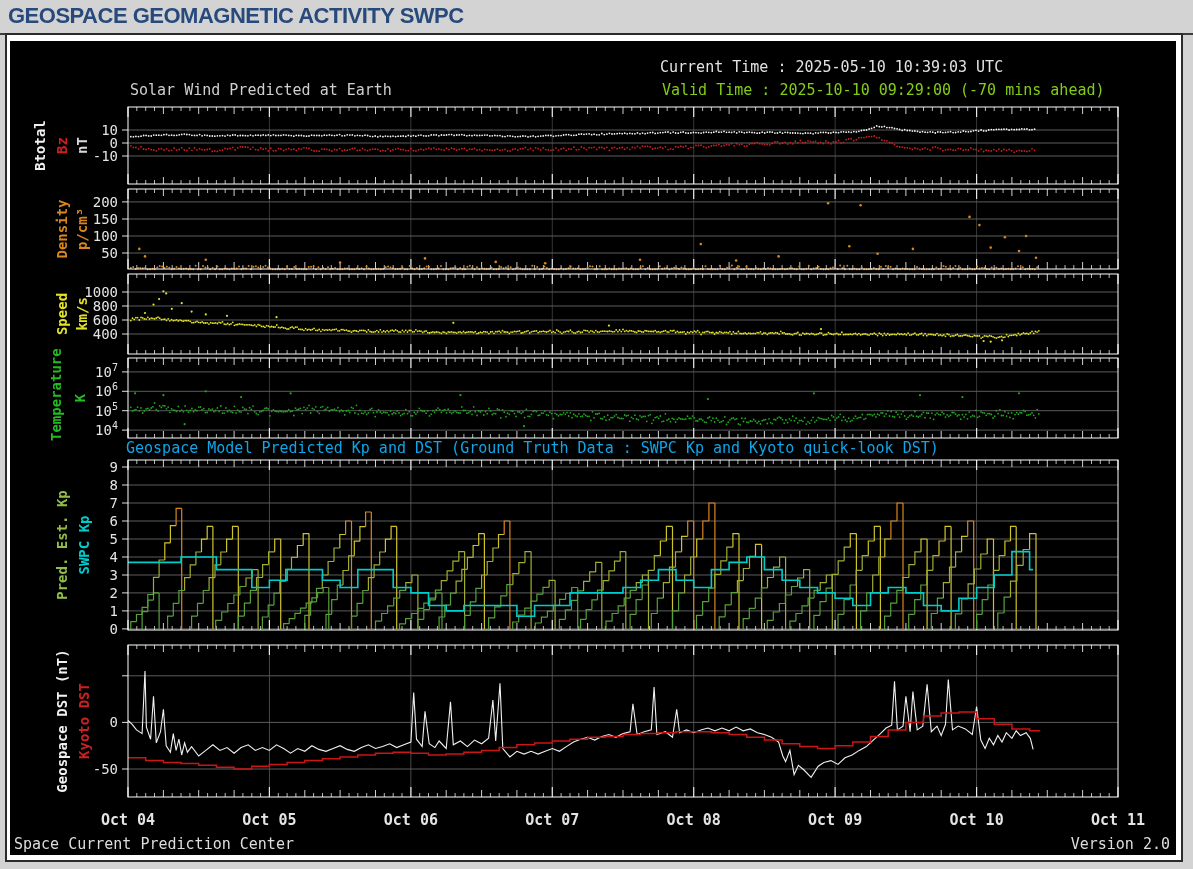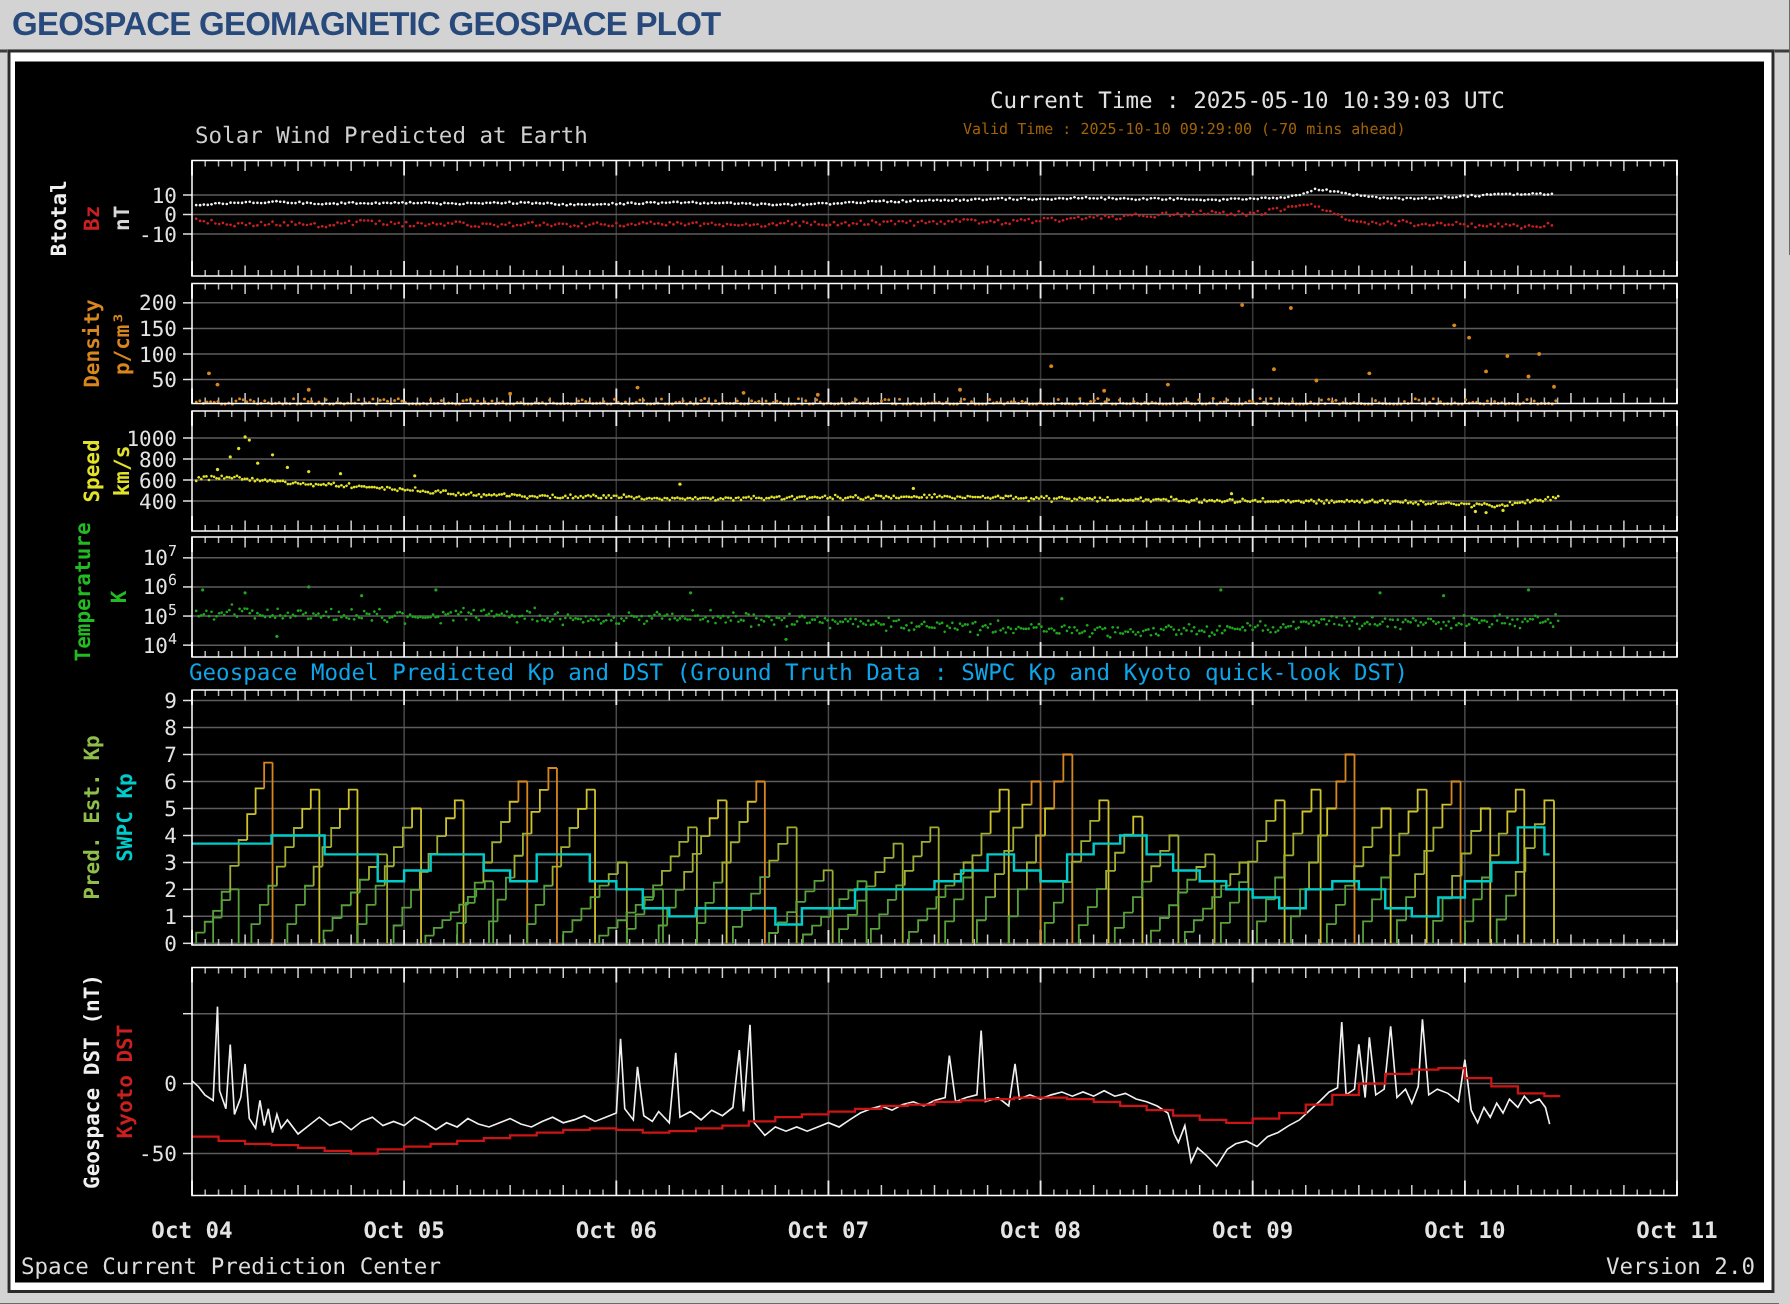--- a/index.html
+++ b/index.html
@@ -9,33 +9,33 @@
   .hdr-title{position:absolute;left:8px;top:3px;font-family:"Liberation Sans",sans-serif;
        font-weight:bold;font-size:22px;letter-spacing:-0.5px;color:#27497b;}
   .rule{position:absolute;left:0;top:33px;width:100%;height:2px;background:#3c3c3c;}
   .frame{position:absolute;left:5px;top:33px;width:1178px;height:829px;background:#ffffff;
        border:2px solid #2a2a2a;box-sizing:border-box;}
   .plot{position:absolute;left:3px;top:6px;width:1166px;height:814px;background:#000;color:#e6e6e6;}
   .plot div{position:absolute;white-space:nowrap;}
   .t-main{left:120px;top:9px;font-size:20px;color:#eeeeee;}
   .t-cur{left:650px;top:17px;font-size:15px;color:#e2e2e2;}
   .t-sub{left:120px;top:40px;font-size:15px;color:#cfcfcf;}
-  .t-valid{left:632px;top:40px;font-size:10px;color:#a16207;}
+  .t-valid{left:652px;top:40px;font-size:15px;color:#84cc16;}
   .t-sect{left:116px;top:398px;font-size:15px;color:#0ea5e9;}
   .foot-l{left:4px;bottom:2px;font-size:15px;color:#dddddd;}
   .foot-r{right:6px;bottom:2px;font-size:15px;color:#dddddd;}
   .rot{transform:rotate(-90deg);transform-origin:0 0;text-align:center;
        font-weight:bold;font-size:14px;line-height:16px;}
   svg{position:absolute;left:0;top:0;font-family:"DejaVu Sans Mono",monospace;}
 </style>
 </head>
 <body>
 
 <div class="hdr">
-  <span class="hdr-title">GEOSPACE GEOMAGNETIC GEOSPACE PLOT</span>
+  <span class="hdr-title">GEOSPACE GEOMAGNETIC ACTIVITY SWPC</span>
 </div>
 <div class="rule"></div>
 
 <div class="frame">
   <div class="plot">
     <svg id="chart" width="1166" height="814">
         <path d="M259.42857142857144 66V143M400.85714285714283 66V143M542.2857142857142 66V143M683.7142857142857 66V143M825.1428571428571 66V143M966.5714285714284 66V143" stroke="#383838" stroke-width="1" fill="none"></path>
         <path d="M118 89.0H1108M118 102.0H1108M118 115.0H1108" stroke="#5c5c5c" stroke-width="1" fill="none"></path>
         <path d="M126.8 66V70M126.8 143V139M135.7 66V70M135.7 143V139M144.5 66V70M144.5 143V139M162.2 66V70M162.2 143V139M171.0 66V70M171.0 143V139M179.9 66V70M179.9 143V139M197.6 66V70M197.6 143V139M206.4 66V70M206.4 143V139M215.2 66V70M215.2 143V139M232.9 66V70M232.9 143V139M241.8 66V70M241.8 143V139M250.6 66V70M250.6 143V139M268.3 66V70M268.3 143V139M277.1 66V70M277.1 143V139M285.9 66V70M285.9 143V139M303.6 66V70M303.6 143V139M312.5 66V70M312.5 143V139M321.3 66V70M321.3 143V139M339.0 66V70M339.0 143V139M347.8 66V70M347.8 143V139M356.7 66V70M356.7 143V139M374.3 66V70M374.3 143V139M383.2 66V70M383.2 143V139M392.0 66V70M392.0 143V139M409.7 66V70M409.7 143V139M418.5 66V70M418.5 143V139M427.4 66V70M427.4 143V139M445.1 66V70M445.1 143V139M453.9 66V70M453.9 143V139M462.7 66V70M462.7 143V139M480.4 66V70M480.4 143V139M489.2 66V70M489.2 143V139M498.1 66V70M498.1 143V139M515.8 66V70M515.8 143V139M524.6 66V70M524.6 143V139M533.4 66V70M533.4 143V139M551.1 66V70M551.1 143V139M560.0 66V70M560.0 143V139M568.8 66V70M568.8 143V139M586.5 66V70M586.5 143V139M595.3 66V70M595.3 143V139M604.2 66V70M604.2 143V139M621.8 66V70M621.8 143V139M630.7 66V70M630.7 143V139M639.5 66V70M639.5 143V139M657.2 66V70M657.2 143V139M666.0 66V70M666.0 143V139M674.9 66V70M674.9 143V139M692.6 66V70M692.6 143V139M701.4 66V70M701.4 143V139M710.2 66V70M710.2 143V139M727.9 66V70M727.9 143V139M736.8 66V70M736.8 143V139M745.6 66V70M745.6 143V139M763.3 66V70M763.3 143V139M772.1 66V70M772.1 143V139M780.9 66V70M780.9 143V139M798.6 66V70M798.6 143V139M807.5 66V70M807.5 143V139M816.3 66V70M816.3 143V139M834.0 66V70M834.0 143V139M842.8 66V70M842.8 143V139M851.7 66V70M851.7 143V139M869.3 66V70M869.3 143V139M878.2 66V70M878.2 143V139M887.0 66V70M887.0 143V139M904.7 66V70M904.7 143V139M913.5 66V70M913.5 143V139M922.4 66V70M922.4 143V139M940.1 66V70M940.1 143V139M948.9 66V70M948.9 143V139M957.7 66V70M957.7 143V139M975.4 66V70M975.4 143V139M984.2 66V70M984.2 143V139M993.1 66V70M993.1 143V139M1010.8 66V70M1010.8 143V139M1019.6 66V70M1019.6 143V139M1028.4 66V70M1028.4 143V139M1046.1 66V70M1046.1 143V139M1055.0 66V70M1055.0 143V139M1063.8 66V70M1063.8 143V139M1081.5 66V70M1081.5 143V139M1090.3 66V70M1090.3 143V139M1099.2 66V70M1099.2 143V139" stroke="#b8b8b8" stroke-width="1" fill="none"></path>
         <path d="M153.4 66V73M153.4 143V136M188.7 66V73M188.7 143V136M224.1 66V73M224.1 143V136M294.8 66V73M294.8 143V136M330.1 66V73M330.1 143V136M365.5 66V73M365.5 143V136M436.2 66V73M436.2 143V136M471.6 66V73M471.6 143V136M506.9 66V73M506.9 143V136M577.6 66V73M577.6 143V136M613.0 66V73M613.0 143V136M648.4 66V73M648.4 143V136M719.1 66V73M719.1 143V136M754.4 66V73M754.4 143V136M789.8 66V73M789.8 143V136M860.5 66V73M860.5 143V136M895.9 66V73M895.9 143V136M931.2 66V73M931.2 143V136M1001.9 66V73M1001.9 143V136M1037.3 66V73M1037.3 143V136M1072.6 66V73M1072.6 143V136" stroke="#d0d0d0" stroke-width="1" fill="none"></path>

